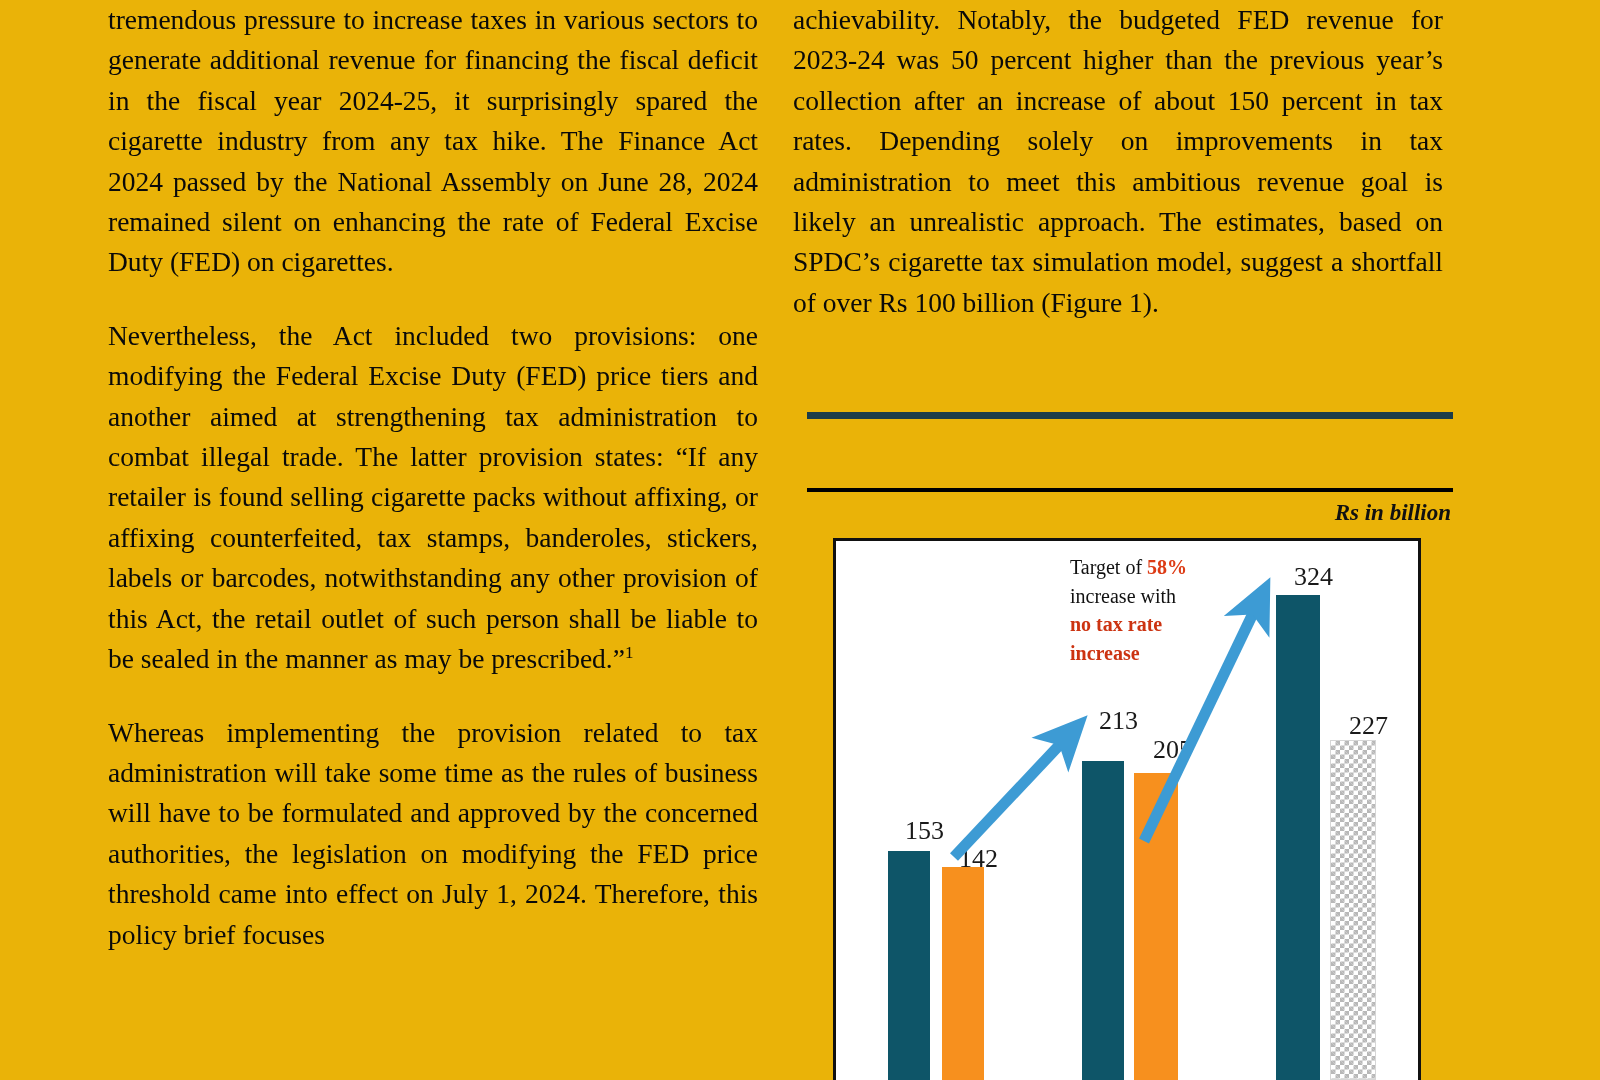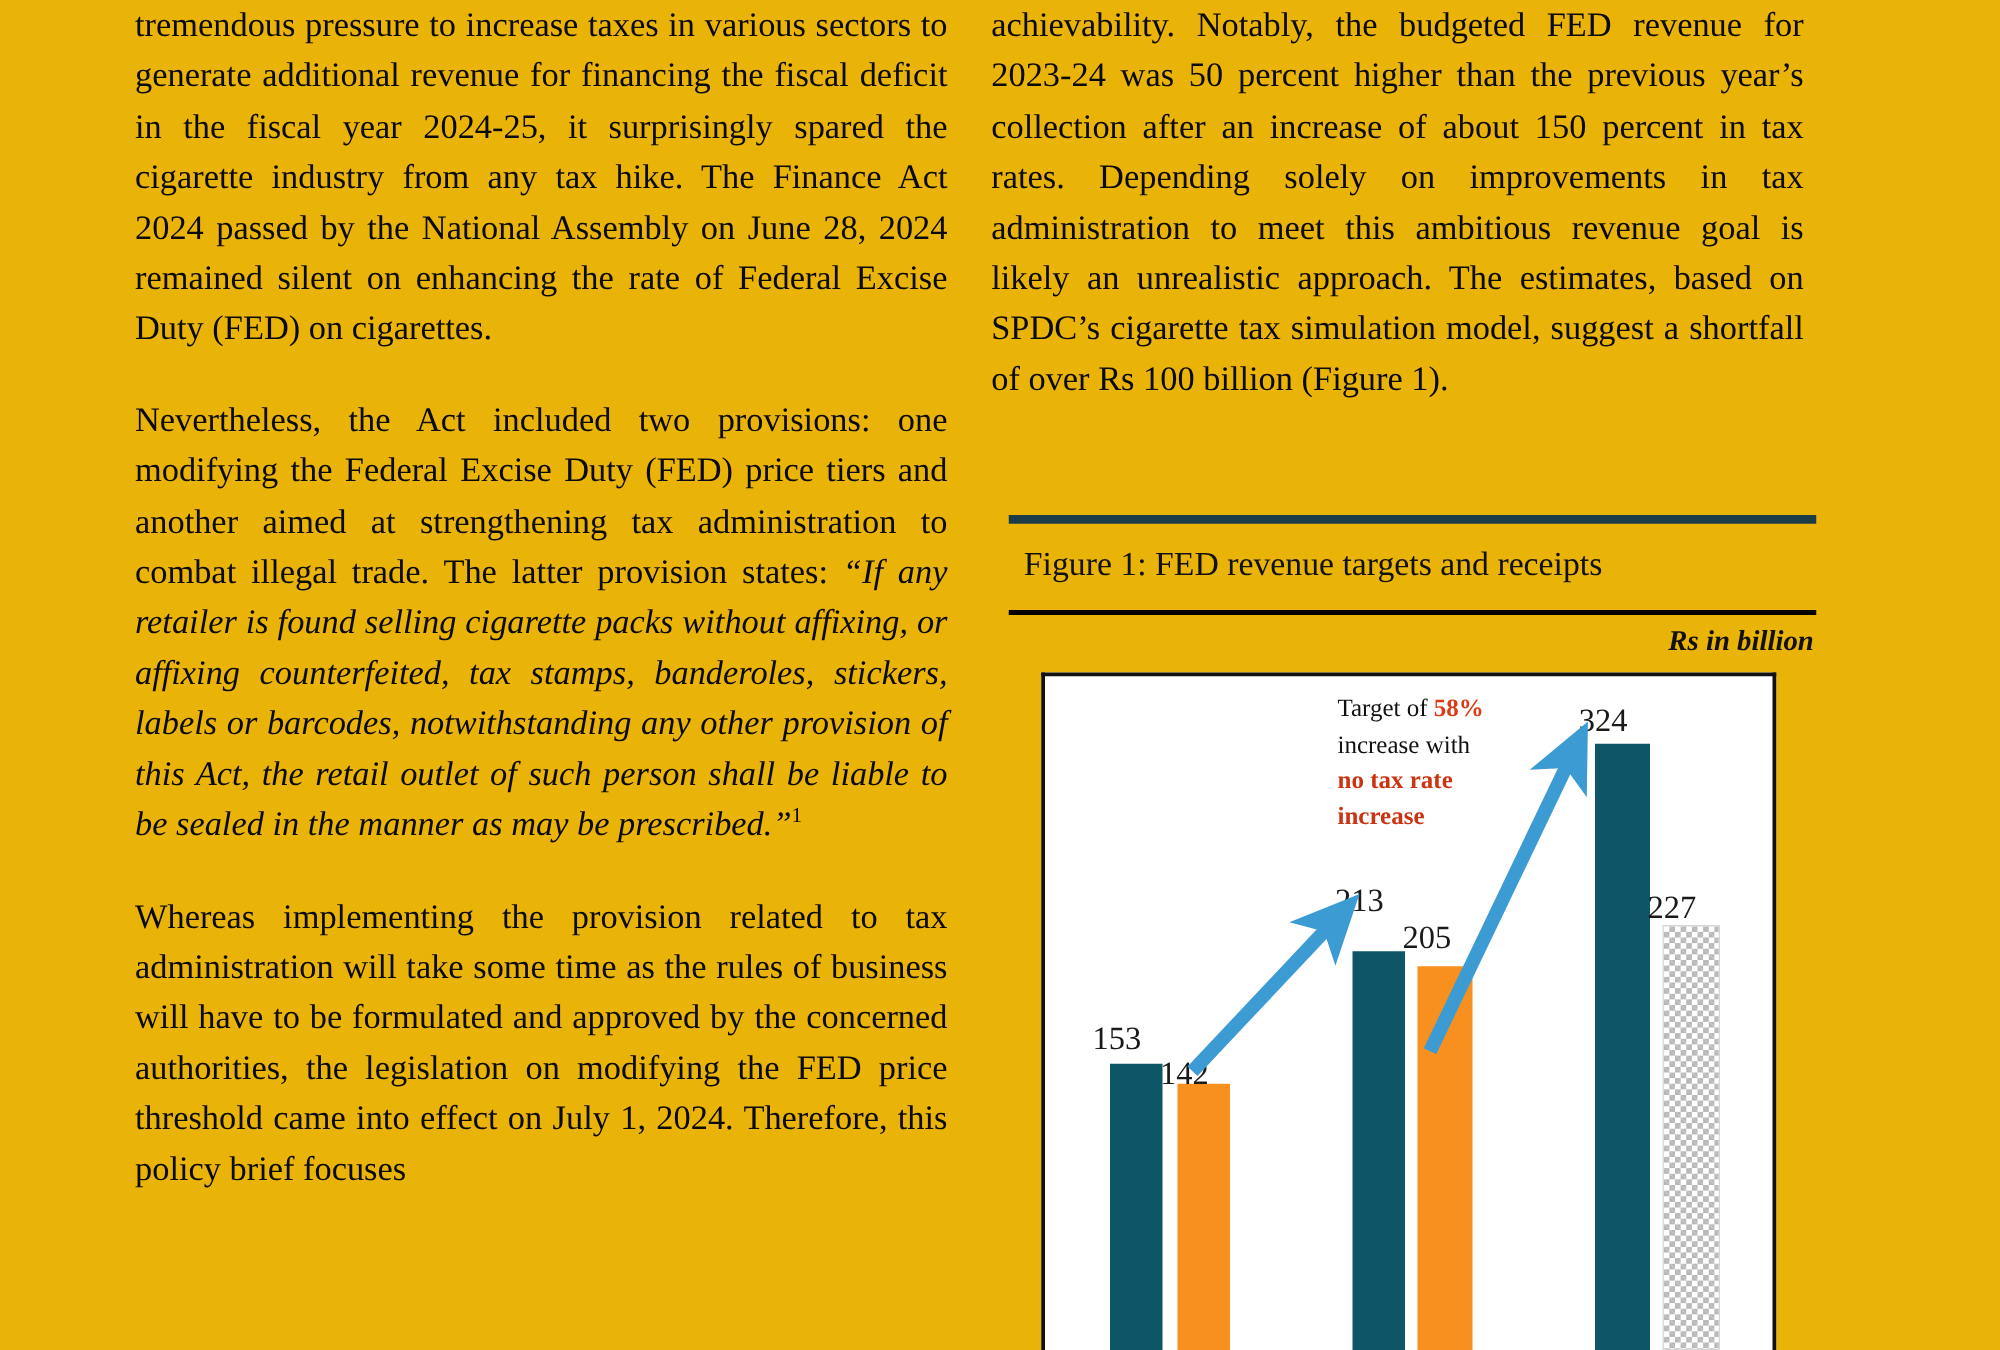--- a/index.html
+++ b/index.html
@@ -30,21 +30,21 @@
     text-align: justify;
     text-justify: inter-word;
     -webkit-hyphens: none;
     hyphens: none;
   }
   .col-left  { left: 108px; }
   .col-right { left: 793px; }
 
   .para { margin: 0 0 33px 0; }
   .para:last-child { margin-bottom: 0; font-family: Liberation Serif, serif; }
-  .para .it { font-style: italic; }
+  .para .it { }
   .sup { font-size: 17px; vertical-align: super; line-height: 0; }
 
   
   .figure {
     position: absolute;
     left: 807px;
     top: 412px;
     width: 646px;
     height: 668px;
   }
@@ -103,21 +103,21 @@
     background-size: 9px 9px;
     background-position: 0 0, 4.5px 4.5px;
     border: 1px solid #d6d6d6;
   }
   .bar-label {
     position: absolute;
     font-size: 26px;
     line-height: 26px;
     color: #1a1a1a;
     white-space: nowrap;
-    text-align: left;
+    text-align: right;
   }
 
   
   .annot {
     position: absolute;
     font-size: 20px;
     line-height: 28.5px;
     color: #111111;
   }
   .annot .hl { color: #dd3b15; font-weight: bold; }
@@ -146,21 +146,20 @@
   </div>
 
   <div class="col col-right">
     <p class="para">achievability. Notably, the budgeted FED revenue for 2023-24 was 50 percent higher than the previous year’s collection after an increase of about 150 percent in tax rates. Depending solely on improvements in tax administration to meet this ambitious revenue goal is likely an unrealistic approach. The estimates, based on SPDC’s cigarette tax simulation model, suggest a shortfall of over Rs 100 billion (Figure 1).</p>
   </div>
 
   <div class="figure">
 
     <div class="fig-rule-top"></div>
 
-    <div class="fig-title">Figure 1: FED revenue targets and receipts</div>
 
     <div class="fig-rule-bottom"></div>
 
     <div class="fig-unit">Rs in billion</div>
 
     <div class="plot">
 
       <div class="bar bar-teal" style="left:52px;  width:42px; height:229px;"></div>
       <div class="bar bar-orange" style="left:106px; width:42px; height:213px;"></div>
 

